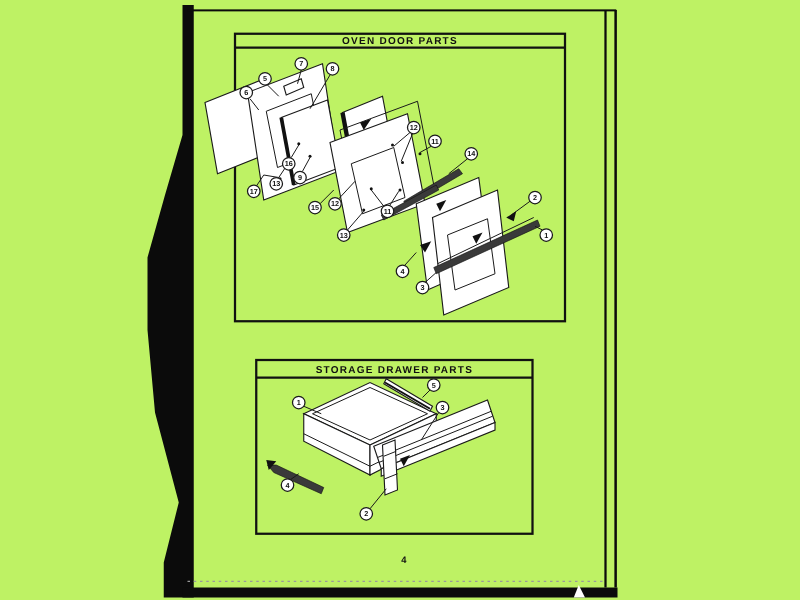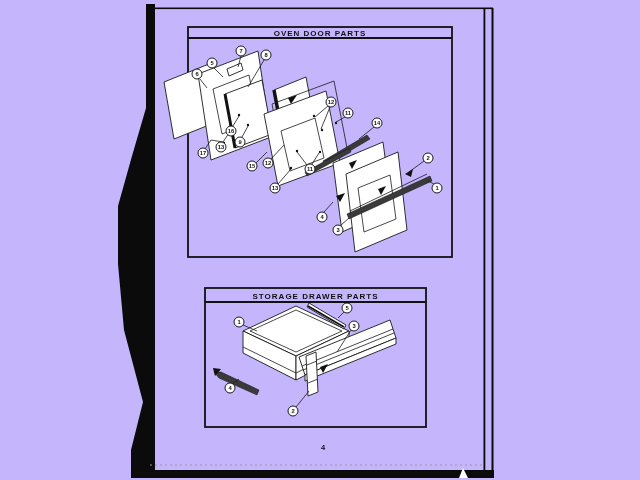--- a/index.html
+++ b/index.html
@@ -1,17 +1,17 @@
 <!DOCTYPE html>
 <html><head>
 <meta charset="utf-8">
 <style>
   html,body{margin:0;padding:0;background:#ffffff;}
   #canvas{
-    position:relative;width:640px;height:480px;background:#c4b5fd;overflow:hidden;
+    position:relative;width:640px;height:480px;background:#bef264;overflow:hidden;
     font-family:"Liberation Sans", sans-serif;
   }
   svg{position:absolute;left:0;top:0;}
   svg text{font-family:"Liberation Sans", sans-serif;fill:#111;}
   .box-title{font-weight:bold;font-size:8px;letter-spacing:1px;}
   .callout-num{font-size:5.8px;font-weight:bold;}
   .page-num{font-size:7.5px;font-weight:bold;}
   .part{fill:#ffffff;stroke:#1a1a1a;stroke-width:0.9;}
   .part-thin{fill:none;stroke:#1a1a1a;stroke-width:0.8;}
   .dark-strip{fill:#3a3a3a;stroke:#111;stroke-width:0.5;}

